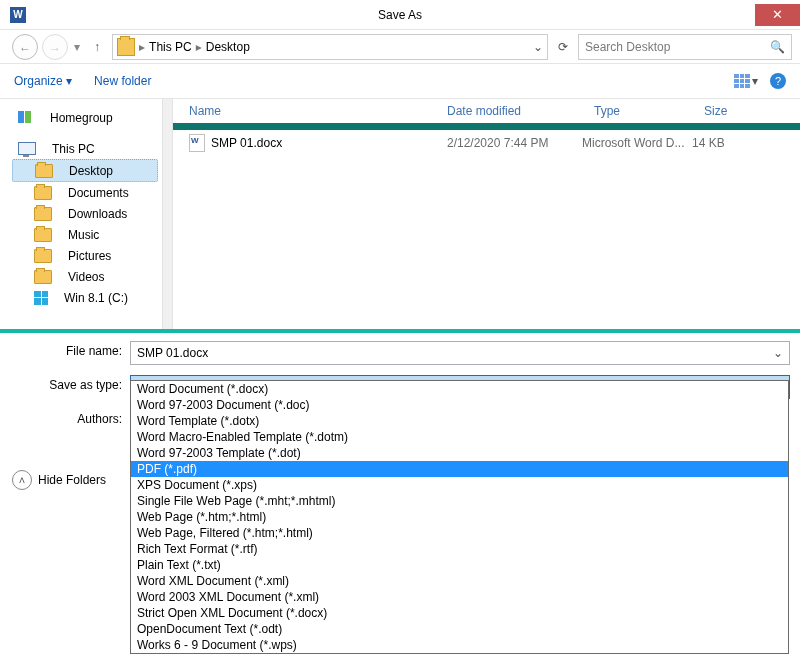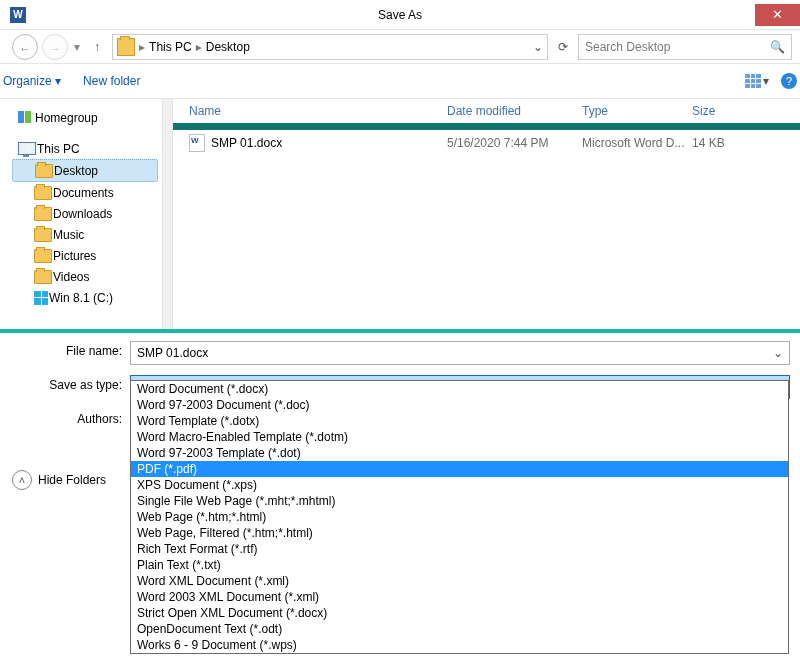--- a/index.html
+++ b/index.html
@@ -76,21 +76,21 @@
   .refresh { width:22px; display:flex;justify-content:center; color:#555;}
   .searchbox {
     width: 200px; height:24px; border:1px solid #ccc;
     display:flex; align-items:center; padding:0 6px;
     color:#7a7a7a; justify-content:space-between;gap:46px;
   }
   .searchbox .mag { color:#555;}
   
   .toolbar {
     height:34px; display:flex; align-items:center;
-    padding:0 3px; gap:22px; color:#1258b5;
+    padding:0 14px; gap:22px; color:#1258b5;
     border-bottom:1px solid #e5e5e5;
   }
   .toolbar-right { margin-left:auto; display:flex; align-items:center; gap:12px; color:#555;}
   .view-btn { display:flex; gap:2px;}
   .view-grid {
     width:16px;height:14px; display:grid; grid-template-columns:repeat(3,1fr);
     grid-template-rows:repeat(3,1fr); gap:1px;
   }
   .view-grid span{ background:#6aa0e3;}
   .help-ic { width:16px;height:16px;border-radius:50%;background:#2a84d9;color:#fff;
@@ -101,21 +101,21 @@
     height: 230px;
   }
   .sidebar {
     width:162px;
     padding: 8px 4px 0 12px;
     box-sizing:border-box;
     font-size:12px;
     overflow:hidden;
   }
   .sb-item {
-    display:flex; align-items:center; gap:1px; height:21px;
+    display:flex; align-items:center; gap:16px; height:21px;
     padding-left:6px;
   }
   .sb-item.selected { background:#cde6f7; border:1px dotted #77aad8; border-radius:2px;}
   .sb-sub { padding-left:22px;}
   .sb-ic { width:16px;height:14px;}
   .ic-home { display:flex; gap:1px;}
   .ic-home span:first-child{width:6px;height:12px;background:#3d8ee4;}
   .ic-home span:last-child{width:6px;height:12px;background:#6bbf4b;}
   .ic-pc { width:16px;height:11px;border:1px solid #5379b1;background:#eaf3fb; position:relative;}
   .ic-pc::after{content:"";position:absolute;left:4px;bottom:-3px;width:6px;height:2px;background:#888;}
@@ -127,21 +127,21 @@
     grid-template-rows:1fr 1fr; gap:1px;}
   .ic-win span{background:#29abe2;}
 
   .splitter { width:9px; background:#f0f0f0; border-left:1px solid #e3e3e3; border-right:1px solid #e3e3e3;}
   
   .list-area { flex:1; }
   .list-head { display:flex; height:24px; align-items:center; color:#4272b1;
     border-bottom:7px solid #0f766e; font-size:12px;}
   .col-name{ width:258px; padding-left:16px;}
   .col-date{ width:135px;}
-  .col-type{ width:110px;}
+  .col-type{ width:110px;margin-left:12px;}
   .col-size{ flex:1;}
   .list-row { display:flex; height:26px; align-items:center;}
   .row-name{ width:258px; padding-left:16px; display:flex; align-items:center; gap:6px;}
   .row-date{ width:135px; color:#6a6a6a;}
   .row-type{ width:110px; color:#6a6a6a;}
   .row-size{ flex:1; color:#6a6a6a;}
   .doc-icon { width:14px;height:16px; border:1px solid #c0c0c0; background:#fff;
     position:relative;}
   .doc-icon::after{content:"W";position:absolute;left:1px;top:1px;font-size:8px;color:#2a579a;font-weight:bold;}
 
@@ -287,21 +287,21 @@
         <div class="col-name">Name</div>
         <div class="col-date">Date modified</div>
         <div class="col-type">Type</div>
         <div class="col-size">Size</div>
       </div>
       <div class="list-row">
         <div class="row-name">
           <span class="doc-icon"></span>
           <span>SMP 01.docx</span>
         </div>
-        <div class="row-date">5/16/2020 7:44 PM</div>
+        <div class="row-date">2/12/2020 7:44 PM</div>
         <div class="row-type">Microsoft Word D...</div>
         <div class="row-size">14 KB</div>
       </div>
     </div>
   </div>
 
   <div class="fields">
     <div class="fld-label">File name:</div>
     <div class="fld-input">
       <span>SMP 01.docx</span>

